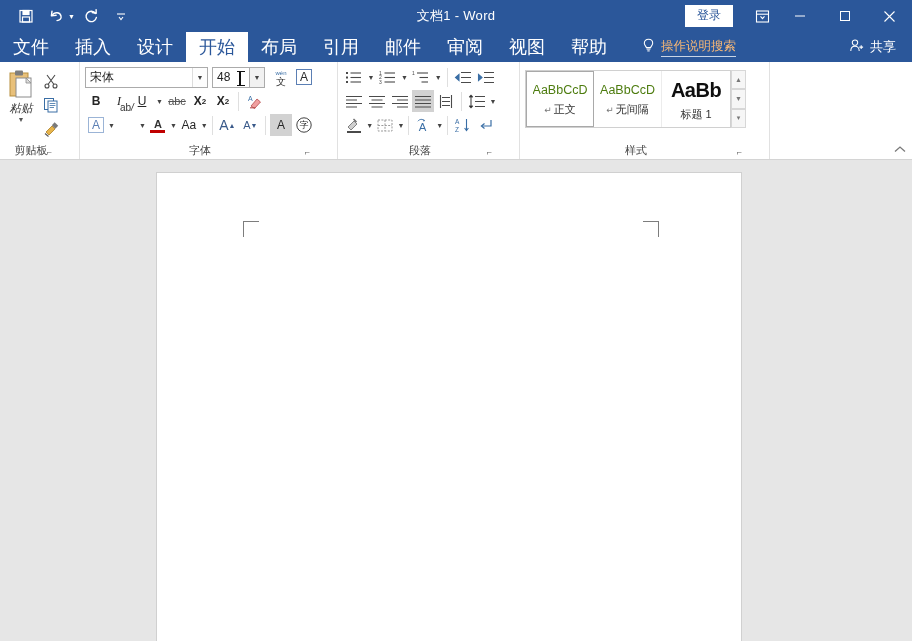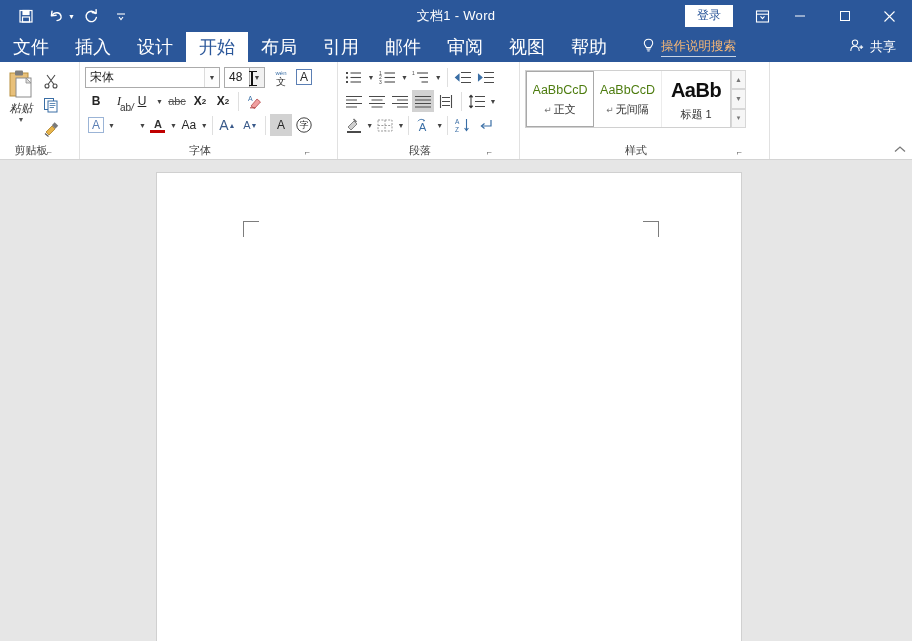--- a/index.html
+++ b/index.html
@@ -158,21 +158,21 @@
   }
   .combo .val { padding-left: 4px; flex: 1; overflow:hidden; white-space:nowrap; }
   .combo .arrow {
     width: 15px; height: 100%;
     display: flex; align-items: center; justify-content: center;
     font-size: 7px; color: #444;
     border-left: 1px solid #dcdcdc;
     background: #fdfdfd;
   }
   .font-name-combo { width: 148px; }
-  .font-size-combo { width: 26px; }
+  .font-size-combo { width: 38px; }
   .size-arrow-box {
     width: 15px; height: 21px;
     border: 1px solid #ababab; border-left: none;
     background: #f1f1f1;
     display: flex; align-items:center; justify-content:center;
     font-size: 7px; color: #444;
   }
   .ibeam {
     position: absolute;
     width: 2px; height: 15px;

